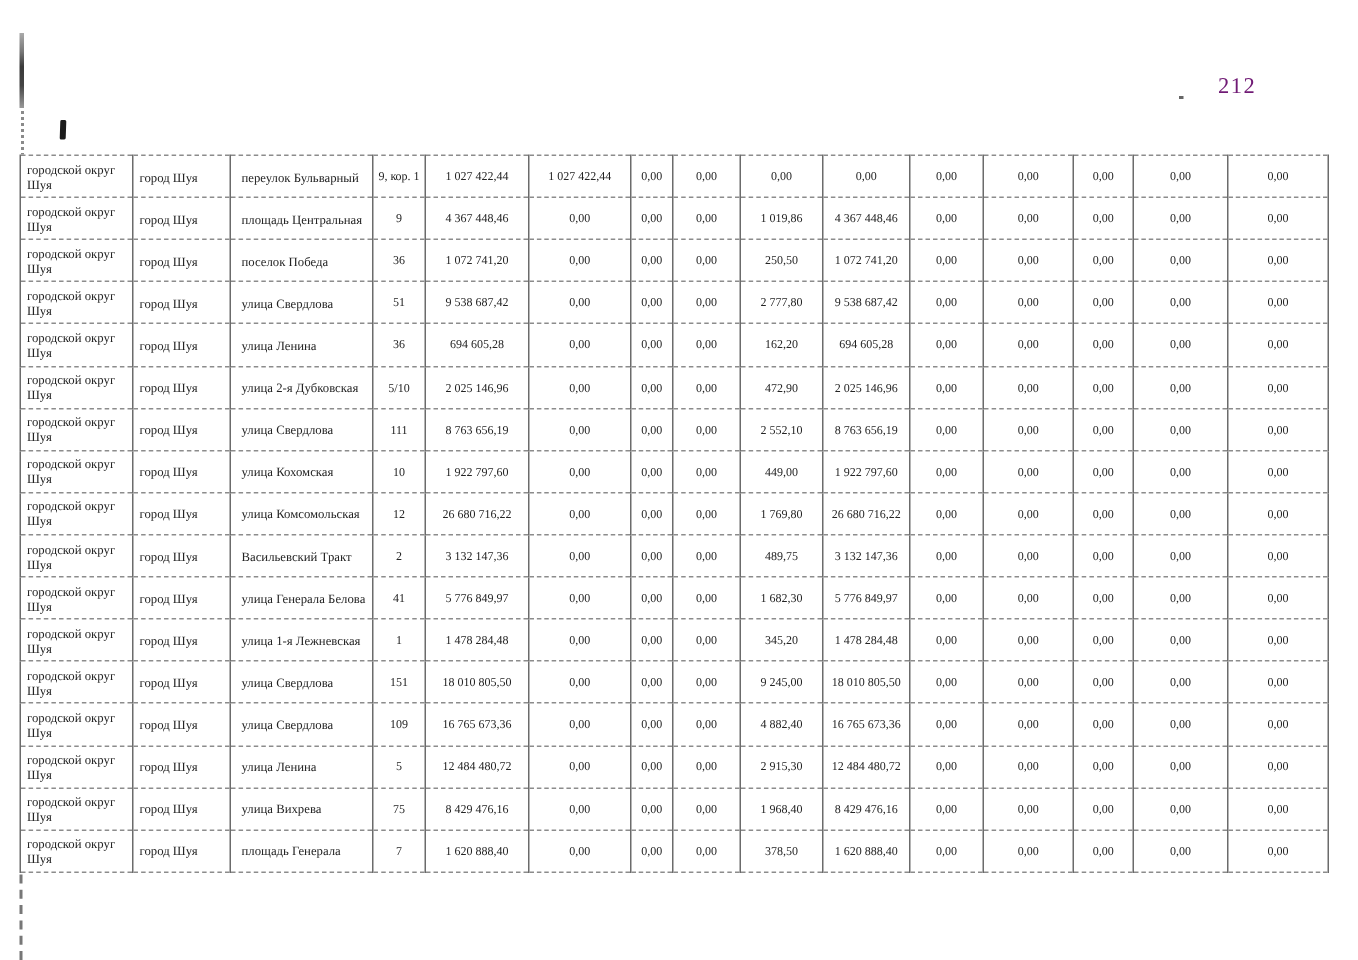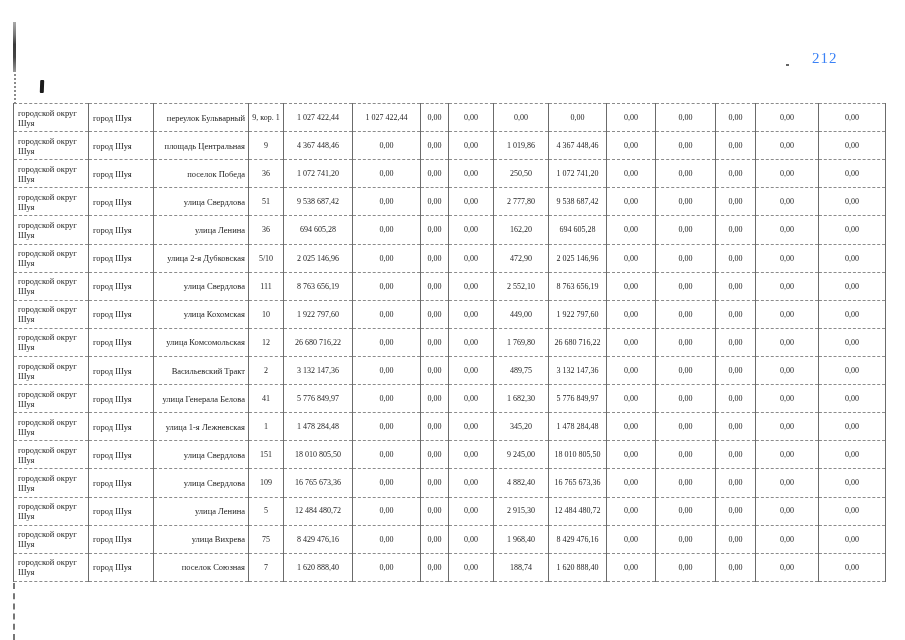--- a/index.html
+++ b/index.html
@@ -15,21 +15,21 @@
     font-family: "Liberation Serif", "DejaVu Serif", serif;
     color: var(--ink);
     position: relative;
     overflow: hidden;
   }
   .page-number {
     position: absolute;
     left: 812px; top: 50px;
     font-size: 15px;
     letter-spacing: 1px;
-    color: #3b82f6;
+    color: #701a75;
   }
   .speck {
     position: absolute;
     left: 786px; top: 64px;
     width: 3px; height: 2px;
     background: #666;
   }
   
   .artifact-line-top {
     position: absolute;
@@ -77,21 +77,21 @@
   }
   .data-table td.txt {
     font-size: 8.5px;
     line-height: 1.18;
     text-align: left;
     padding-left: 4px;
   }
   .data-table td.street {
     font-size: 8.5px;
     line-height: 1.18;
-    text-align: right;
+    text-align: left;
     padding-left: 7px;
   }
   .data-table td.num {
     font-size: 8px;
     line-height: 1.15;
     text-align: center;
   }
 </style>
 </head>
 <body>
@@ -393,27 +393,27 @@
           <td class="num">8 429 476,16</td>
           <td class="num">0,00</td>
           <td class="num">0,00</td>
           <td class="num">0,00</td>
           <td class="num">0,00</td>
           <td class="num">0,00</td>
         </tr>
         <tr>
           <td class="txt">городской округ Шуя</td>
           <td class="txt">город Шуя</td>
-          <td class="street">поселок Союзная</td>
+          <td class="street">площадь Генерала</td>
           <td class="num">7</td>
           <td class="num">1 620 888,40</td>
           <td class="num">0,00</td>
           <td class="num">0,00</td>
           <td class="num">0,00</td>
-          <td class="num">188,74</td>
+          <td class="num">378,50</td>
           <td class="num">1 620 888,40</td>
           <td class="num">0,00</td>
           <td class="num">0,00</td>
           <td class="num">0,00</td>
           <td class="num">0,00</td>
           <td class="num">0,00</td>
         </tr>
       </tbody>
   </table>
 

